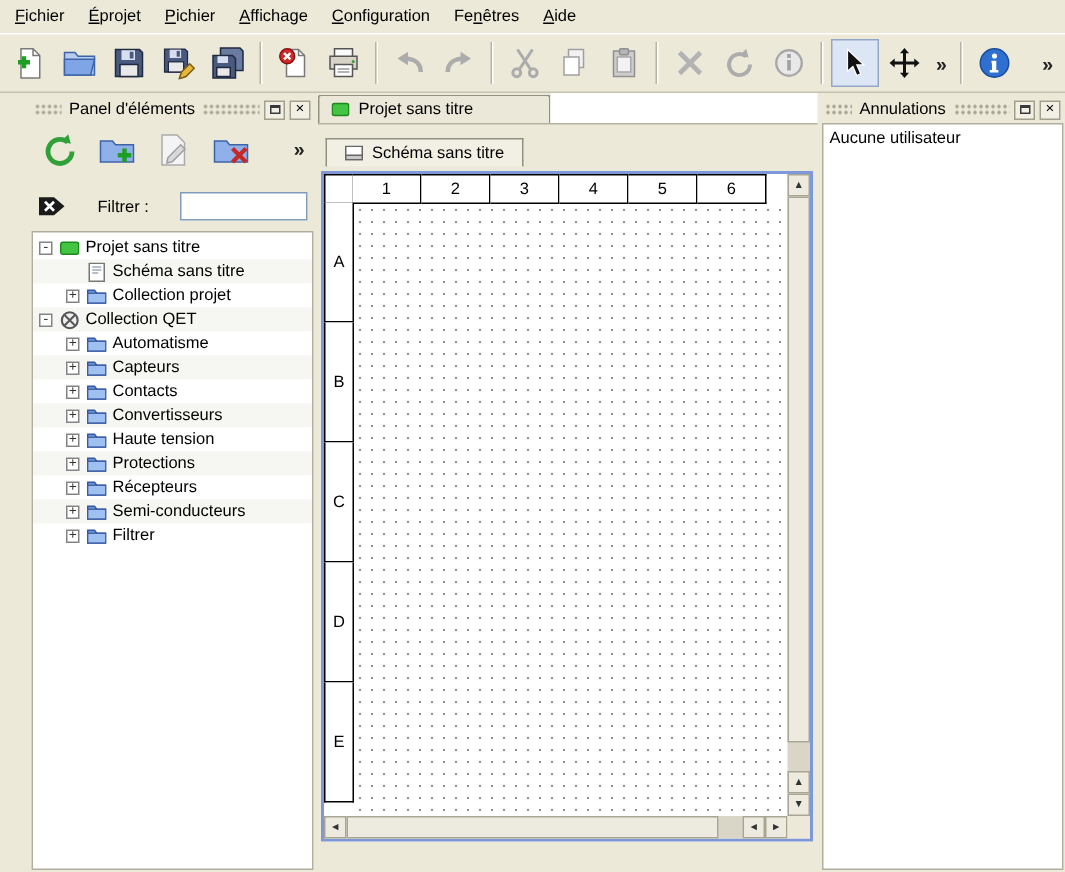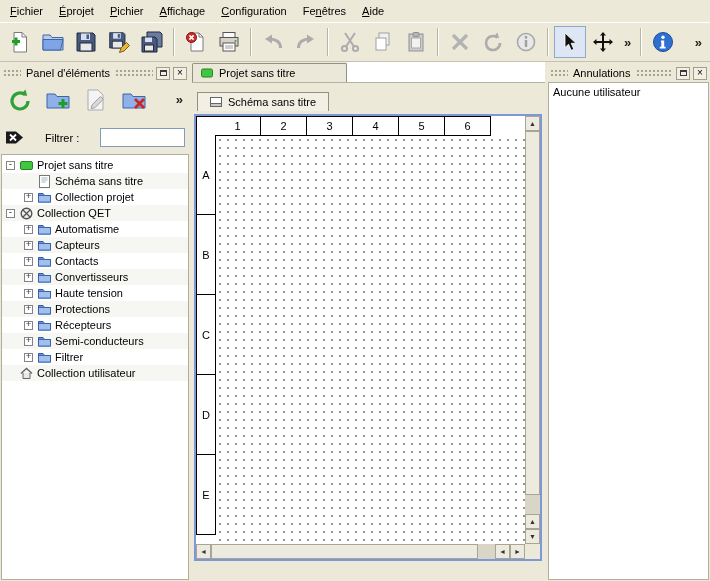--- a/index.html
+++ b/index.html
@@ -20,21 +20,21 @@
   .toolbar {
     height:40px; display:flex; align-items:center; gap:1px; padding:2px 4px;
     border-top:1px solid #FFFFFF; border-bottom:1px solid #C6C2B2; background:#ECE9D8;
   }
   .tb-btn { width:32px; height:32px; min-width:32px; display:flex; align-items:center; justify-content:center; border:1px solid transparent; }
   .tb-btn.checked { border:1px solid #94A7C8; background:#DDE6F4; }
   .tb-sep { width:2px; height:28px; border-left:1px solid #B8B4A2; border-right:1px solid #FFF; margin:0 4px; flex:none; }
   .chev { font-size:13px; font-weight:bold; color:#222; padding:0 4px; white-space:nowrap; }
   .tb-spacer { flex:1; }
   
-  .main { position:absolute; top:62px; left:0; right:0; bottom:0; display:flex; }
+  .main { position:absolute; top:62px; left:0; right:0; bottom:0; display:flex;padding-left:20px; }
   
   .left-panel { width:190px; display:flex; flex-direction:column; flex:none; }
   .right-panel { width:163px; display:flex; flex-direction:column; flex:none; }
   .panel-header { height:16px; margin-top:3px; display:flex; align-items:center; gap:3px; padding:0 3px; flex:none; }
   .grip { flex:1; height:8px; background-image:radial-gradient(#A8A494 1px, transparent 1.2px); background-size:4px 4px; }
   .grip.small { flex:0 0 18px; }
   .panel-title { white-space:nowrap; padding:0 2px; }
   .dock-btn { width:14px; height:13px; border:1px solid #A39F8D; background:#F2F0E4; display:flex; align-items:center; justify-content:center; font-size:10px; line-height:1; flex:none; }
   .float-glyph { width:7px; height:6px; border:1px solid #3a3a3a; border-top-width:2px; }
   
@@ -460,30 +460,20 @@
           </div>
         <div class="tree-row child">
             <span class="toggle">+</span>
             <span class="ticon">
               <svg width="13" height="13" viewBox="0 0 13 13">
                 <path d="M.5 2.5h4.5l1.5 2h6V11H.5z" fill="#6E96DC" stroke="#33589E"></path>
                 <rect x=".5" y="4.5" width="12" height="6.5" fill="#9FC0F0" stroke="#33589E" stroke-width="0.8"></rect>
               </svg>
             </span>
             <span class="tlabel">Filtrer</span>
-          </div>
-        <div class="tree-row">
-            <span class="toggle empty"></span>
-            <span class="ticon">
-              <svg width="13" height="13" viewBox="0 0 13 13">
-                <path d="M1 6.5L6.5 1.5 12 6.5" fill="none" stroke="#666" stroke-width="1.4"></path>
-                <path d="M3 6v5.5h7V6" fill="#E8E8E8" stroke="#666"></path>
-              </svg>
-            </span>
-            <span class="tlabel">Collection utilisateur</span>
           </div>
       </div>
     </div>
 
     <div class="center">
       <div class="project-tabbar">
         <div class="project-tab">
           <span>
               <svg width="12" height="10" viewBox="0 0 12 10">
                 <rect x="0.5" y="1" width="11" height="8" rx="1.5" fill="#43C543" stroke="#1E8A1E"></rect>

